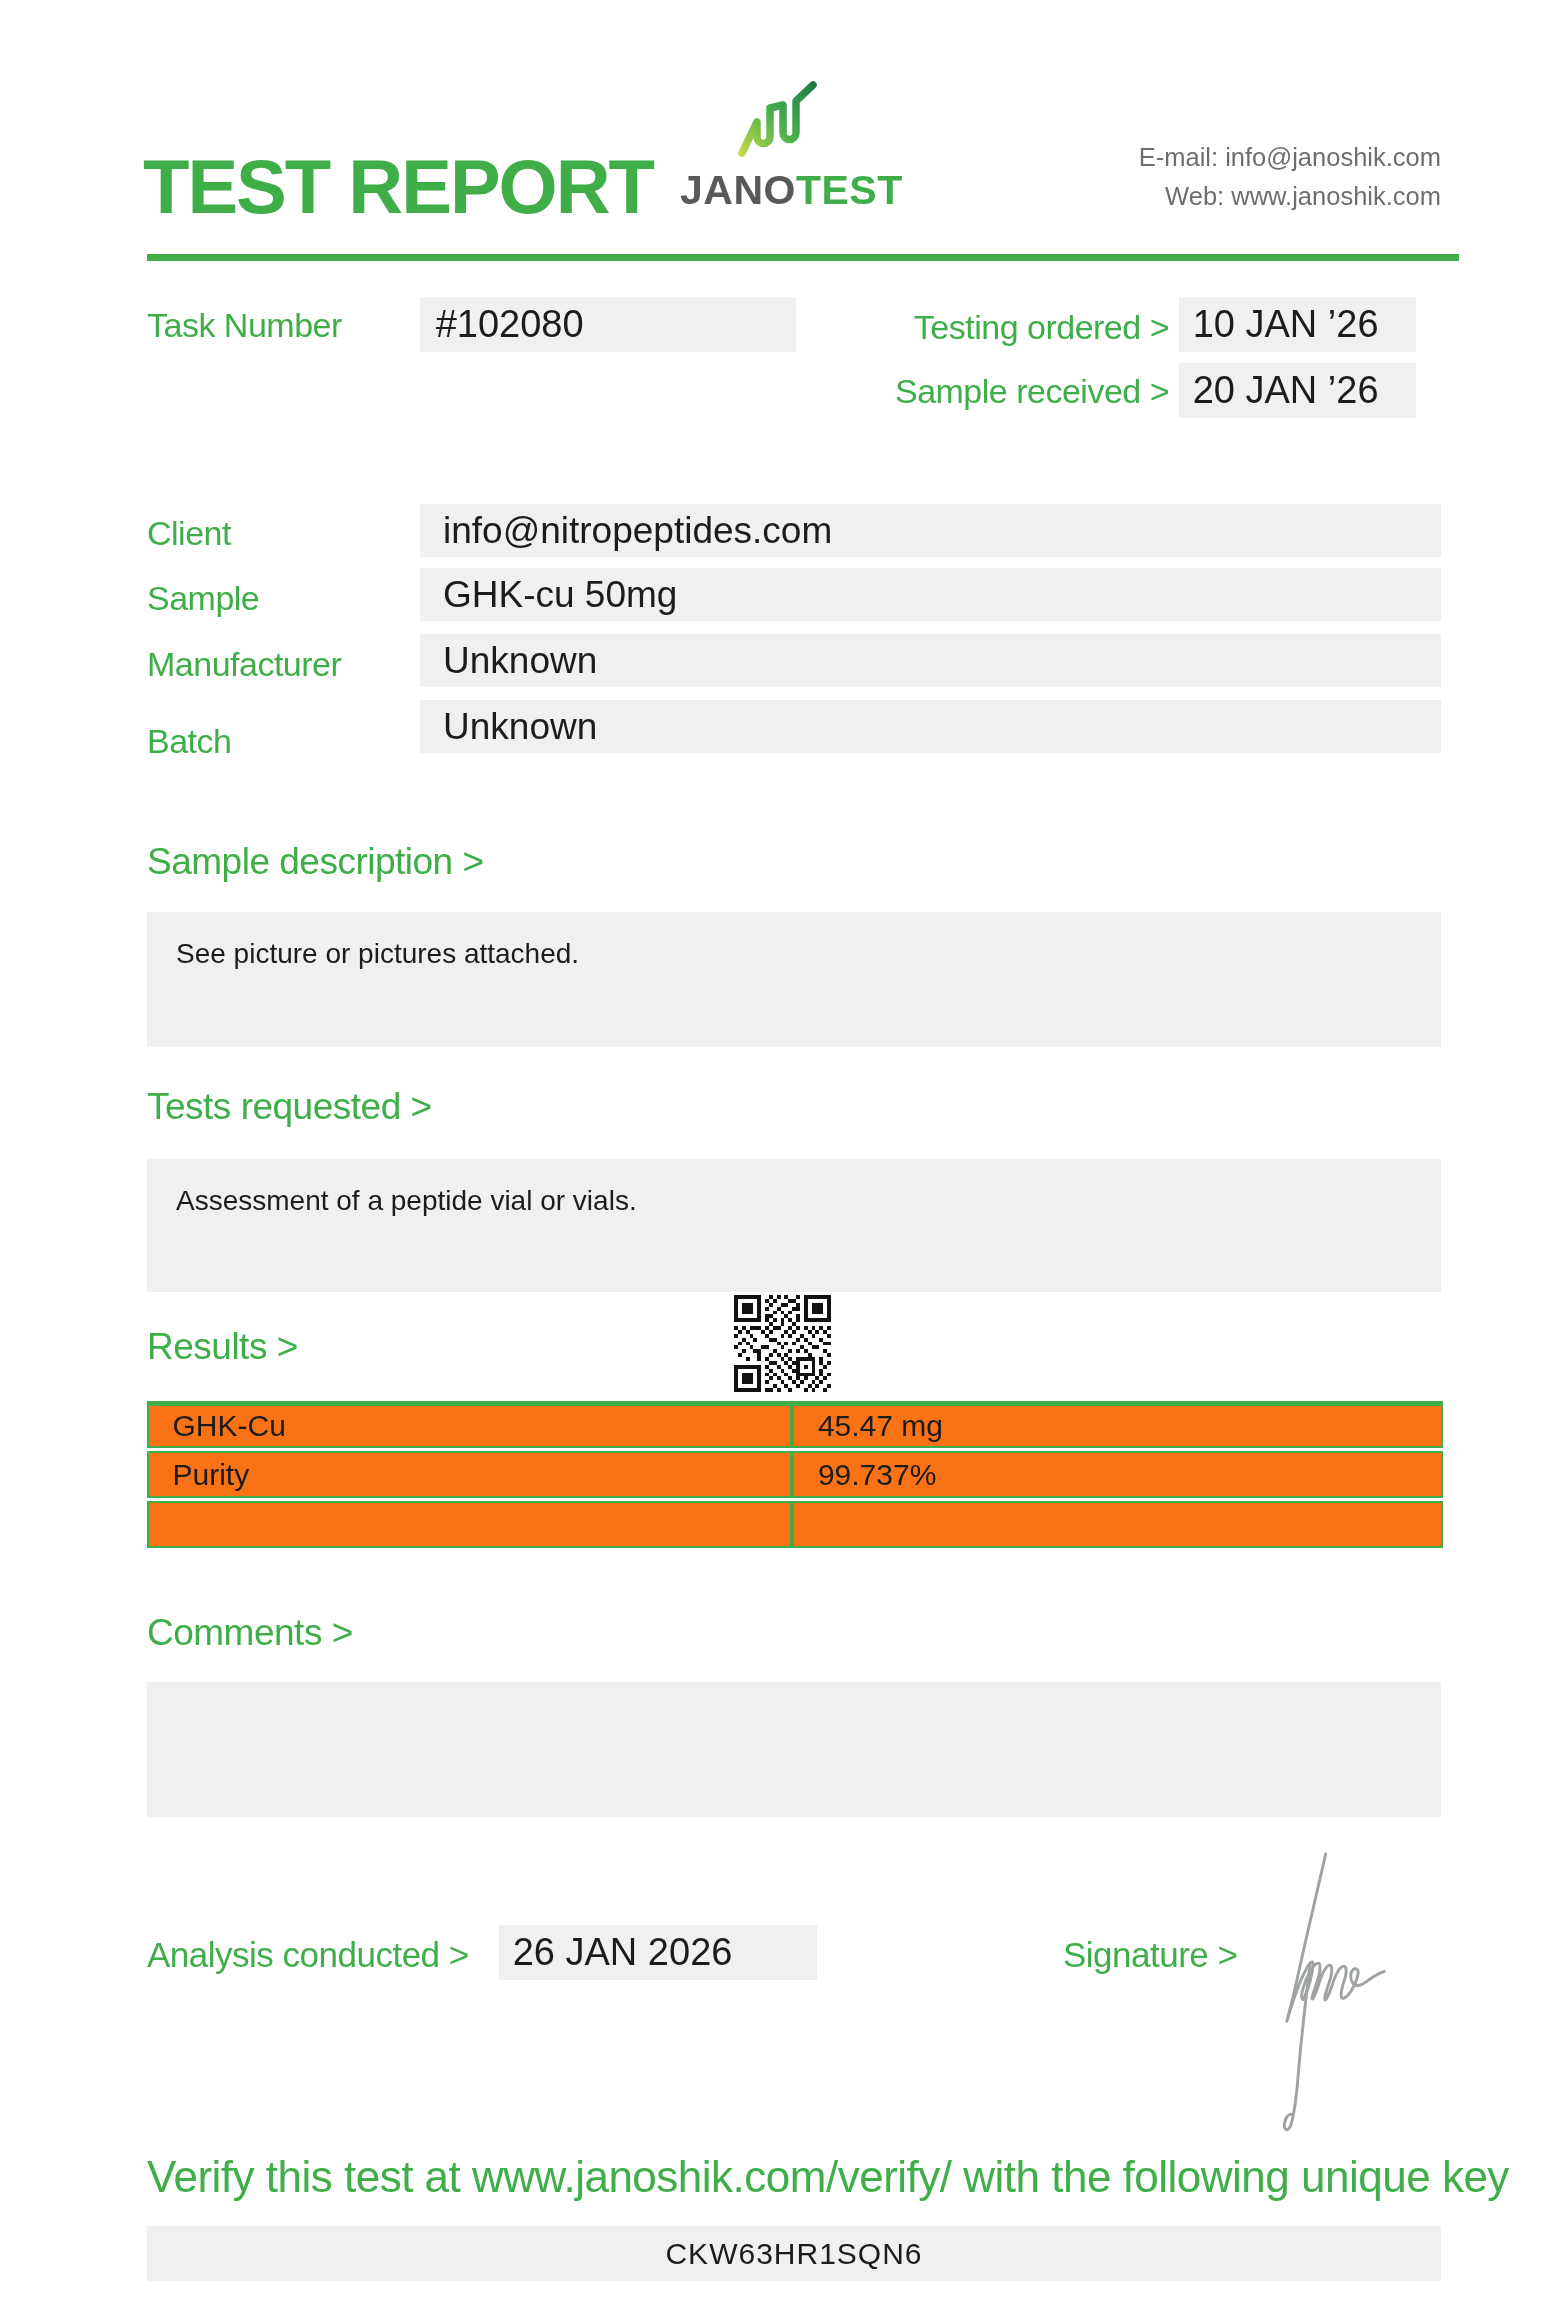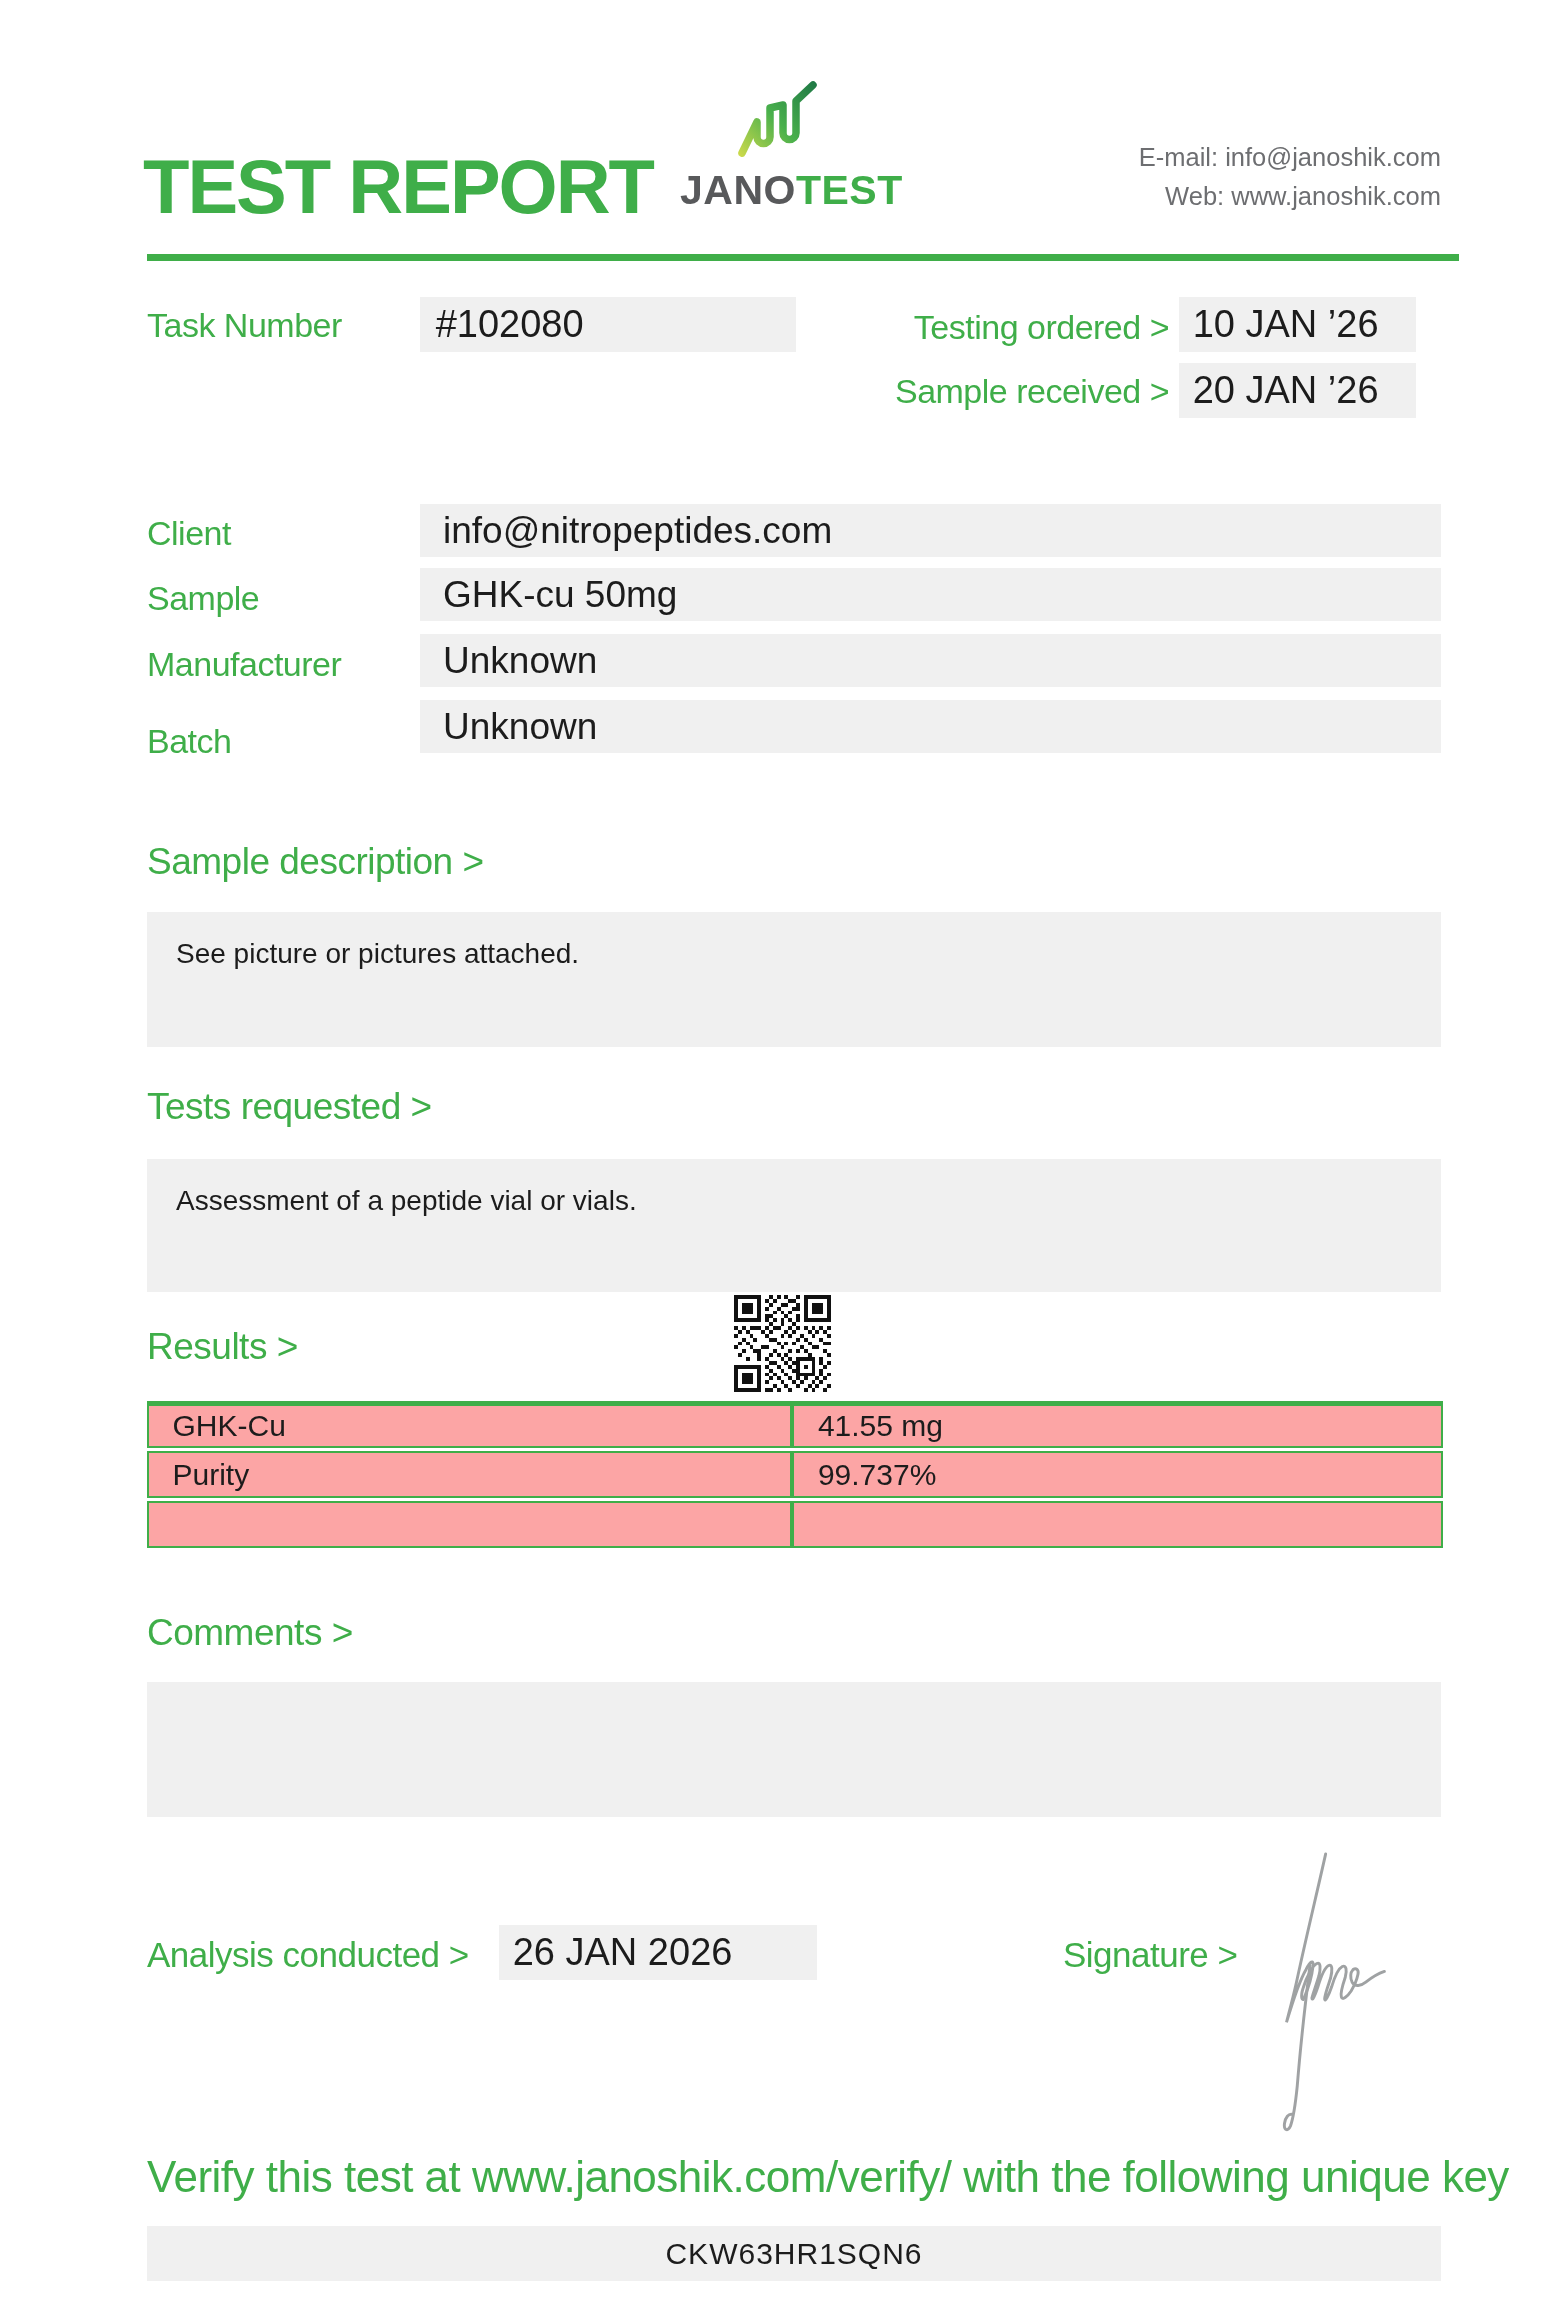--- a/index.html
+++ b/index.html
@@ -48,21 +48,21 @@
 
   .desc-heading{left:147px;top:841px;}
   .desc-box{left:147px;top:912px;width:1294px;height:135px;font-size:28px;padding:25.5px 29px;}
   .tests-heading{left:147px;top:1086px;}
   .tests-box{left:147px;top:1159px;width:1294px;height:133px;font-size:28px;padding:25.5px 29px;}
 
   .qr{left:734px;top:1295px;width:97px;height:97px;}
   .results-heading{left:147px;top:1326px;}
 
   .results-table{left:147px;top:1398px;width:1296px;border-collapse:separate;border-spacing:0 3.9px;}
-  .results-table td{border:2.9px solid var(--green);background:#fca5a5;height:47px;font-size:30px;color:var(--ink);padding-left:23.5px;}
+  .results-table td{border:2.9px solid var(--green);background:#f97316;height:47px;font-size:30px;color:var(--ink);padding-left:23.5px;}
   .results-table tr:first-child td{border-top-width:5.9px;}
   .results-table td.c1{width:49.8%;}
 
   .comments-heading{left:147px;top:1612px;}
   .comments-box{left:147px;top:1682px;width:1294px;height:135px;font-size:28px;padding:25.5px 29px;}
 
   .analysis-label{left:147px;top:1935px;font-size:35px;}
   .analysis-box{left:482px;top:1925px;width:318px;height:55px;font-size:38px;line-height:55px;padding-left:13.7px;margin-left:17px;}
   .signature-label{left:1063px;top:1935px;font-size:35px;}
   .signature{left:1255px;top:1848px;width:157px;height:284px;}
@@ -153,21 +153,21 @@
       M8,22h1v1H8z M12,22h1v1h-1z M15,22h1v1h-1z M17,22h1v1h-1z M20,22h1v1h-1z M22,22h1v1h-1z
       M10,23h1v1h-1z M13,23h1v1h-1z M16,23h1v1h-1z M19,23h1v1h-1z M21,23h1v1h-1z M24,23h1v1h-1z
       M8,24h1v1H8z M9,24h1v1H9z M11,24h1v1h-1z M14,24h1v1h-1z M18,24h1v1h-1z M20,24h1v1h-1z M23,24h1v1h-1z"></path>
   </svg>
 
   <div class="abs heading results-heading">Results &gt;</div>
   <table class="abs results-table">
     <tbody>
         <tr>
       <td class="c1">GHK-Cu</td>
-      <td>41.55 mg</td>
+      <td>45.47 mg</td>
     </tr>
     <tr>
       <td class="c1">Purity</td>
       <td>99.737%</td>
     </tr>
     <tr>
       <td class="c1"></td>
       <td></td>
     </tr>
   </tbody>

